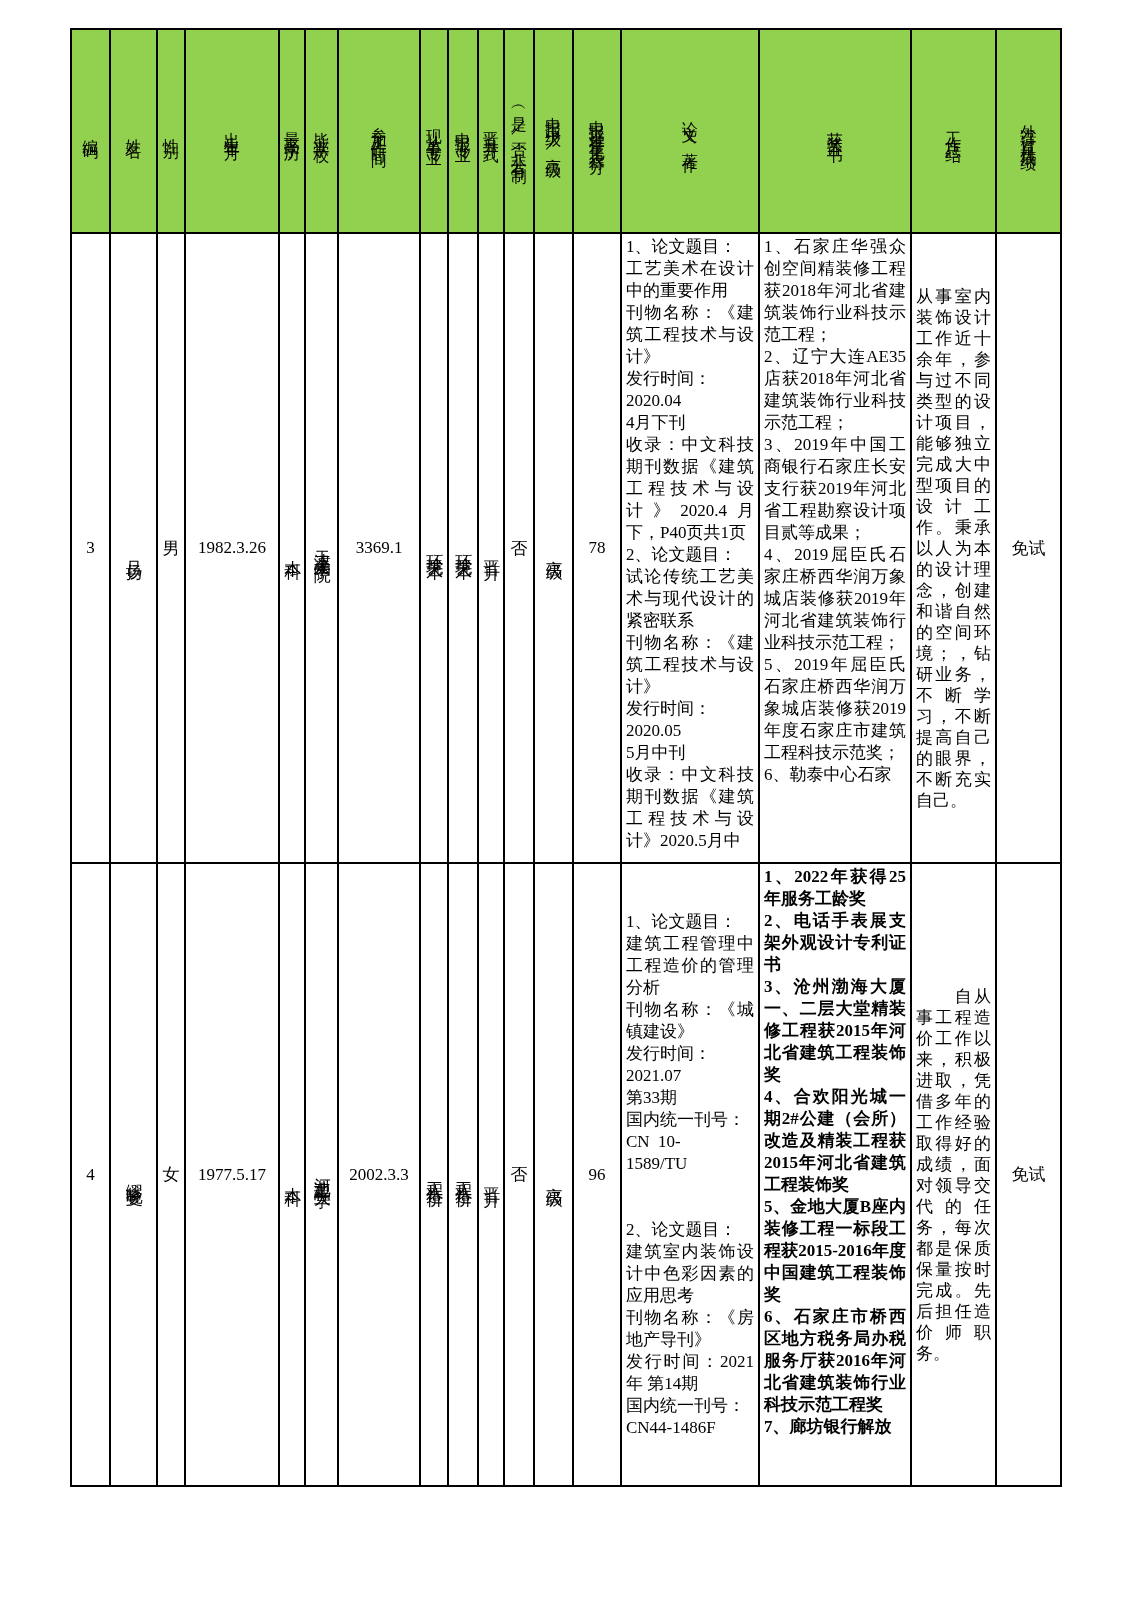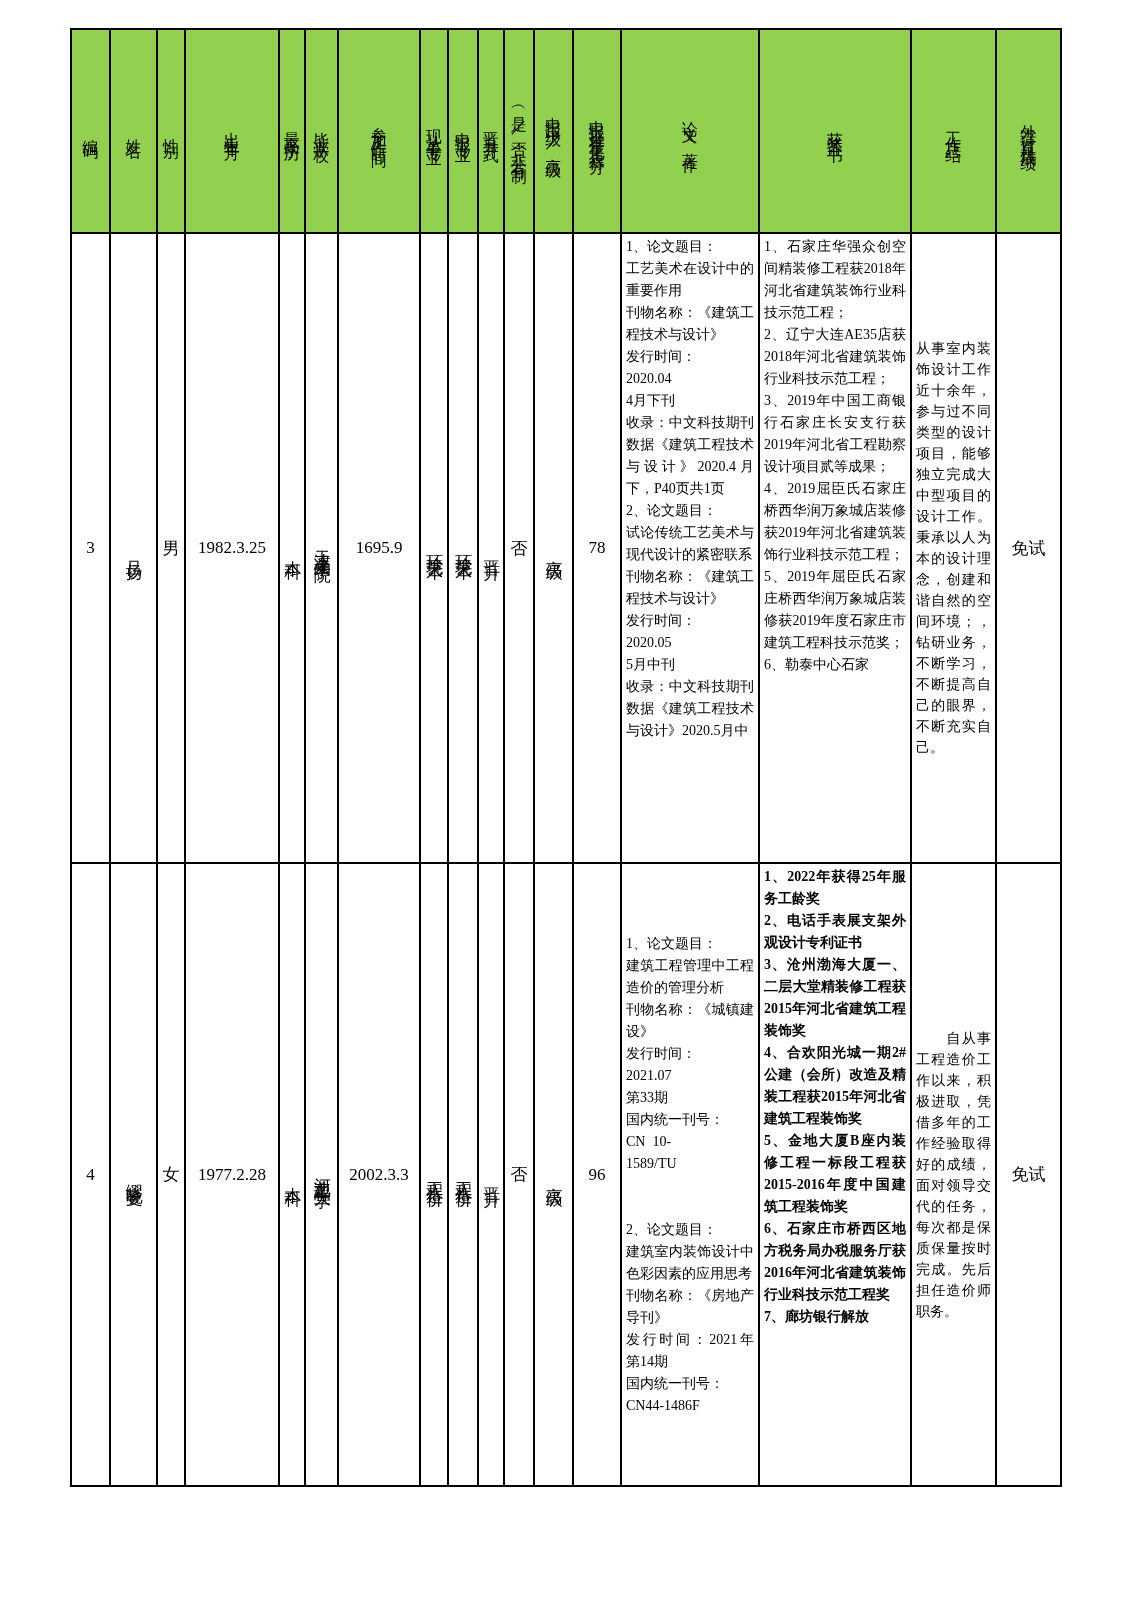--- a/index.html
+++ b/index.html
@@ -22,21 +22,21 @@
   .vtext{
     writing-mode:vertical-rl;text-orientation:mixed;
     display:inline-block;font-size:16px;letter-spacing:5px;line-height:1.1;
   }
   td .vtext{font-size:17px;letter-spacing:3px;}
   
   .c{font-size:17px;}
   
   td.top{vertical-align:top;}
   .txt{
-    padding:2px 4px;font-size:14px;line-height:22px;
+    padding:2px 4px;font-size:17px;line-height:22px;
     text-align:justify;white-space:pre-wrap;overflow-wrap:break-word;
   }
   .sum{line-height:21px;}
   .clip{overflow:hidden;}
   tr.r1 .clip{height:624px;}
   tr.r2 .clip{height:617px;font-weight:bold;}
 </style>
 </head>
 <body>
 
@@ -80,24 +80,24 @@
         <th><span class="vtext">获奖证书</span></th>
         <th><span class="vtext">工作总结</span></th>
         <th><span class="vtext">外语计算机成绩</span></th>
       </tr>
     </thead>
     <tbody>
       <tr class="r1">
         <td class="c">3</td>
         <td><span class="vtext">吕扬</span></td>
         <td class="c">男</td>
-        <td class="c">1982.3.25</td>
+        <td class="c">1982.3.26</td>
         <td><span class="vtext">本科</span></td>
         <td><span class="vtext">天津美术学院</span></td>
-        <td class="c">1695.9</td>
+        <td class="c">3369.1</td>
         <td><span class="vtext">环境艺术</span></td>
         <td><span class="vtext">环境艺术</span></td>
         <td><span class="vtext">晋升</span></td>
         <td class="c">否</td>
         <td><span class="vtext">高级</span></td>
         <td class="c">78</td>
         <td class="top">
             <div class="txt clip">1、论文题目：
 工艺美术在设计中的重要作用
 刊物名称：《建筑工程技术与设计》
@@ -123,21 +123,21 @@
           </td>
         <td>
             <div class="txt sum">从事室内装饰设计工作近十余年，参与过不同类型的设计项目，能够独立完成大中型项目的设计工作。秉承以人为本的设计理念，创建和谐自然的空间环境；，钻研业务，不断学习，不断提高自己的眼界，不断充实自己。</div>
           </td>
         <td class="c">免试</td>
       </tr>
       <tr class="r2">
         <td class="c">4</td>
         <td><span class="vtext">缪晓曼</span></td>
         <td class="c">女</td>
-        <td class="c">1977.2.28</td>
+        <td class="c">1977.5.17</td>
         <td><span class="vtext">本科</span></td>
         <td><span class="vtext">河北工程大学</span></td>
         <td class="c">2002.3.3</td>
         <td><span class="vtext">工程造价</span></td>
         <td><span class="vtext">工程造价</span></td>
         <td><span class="vtext">晋升</span></td>
         <td class="c">否</td>
         <td><span class="vtext">高级</span></td>
         <td class="c">96</td>
         <td>

